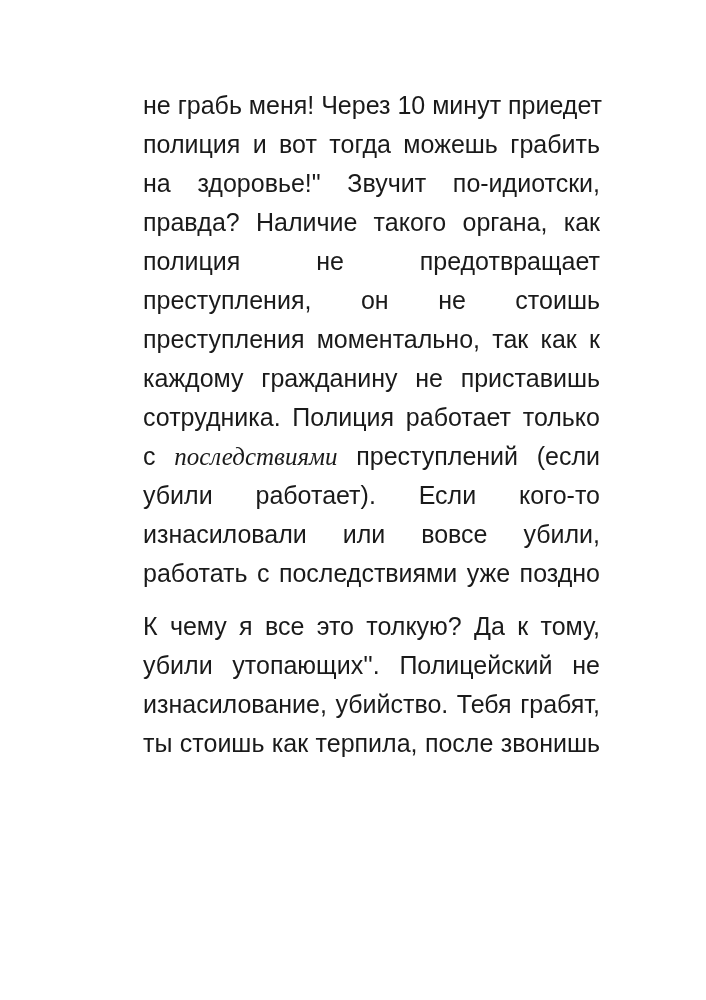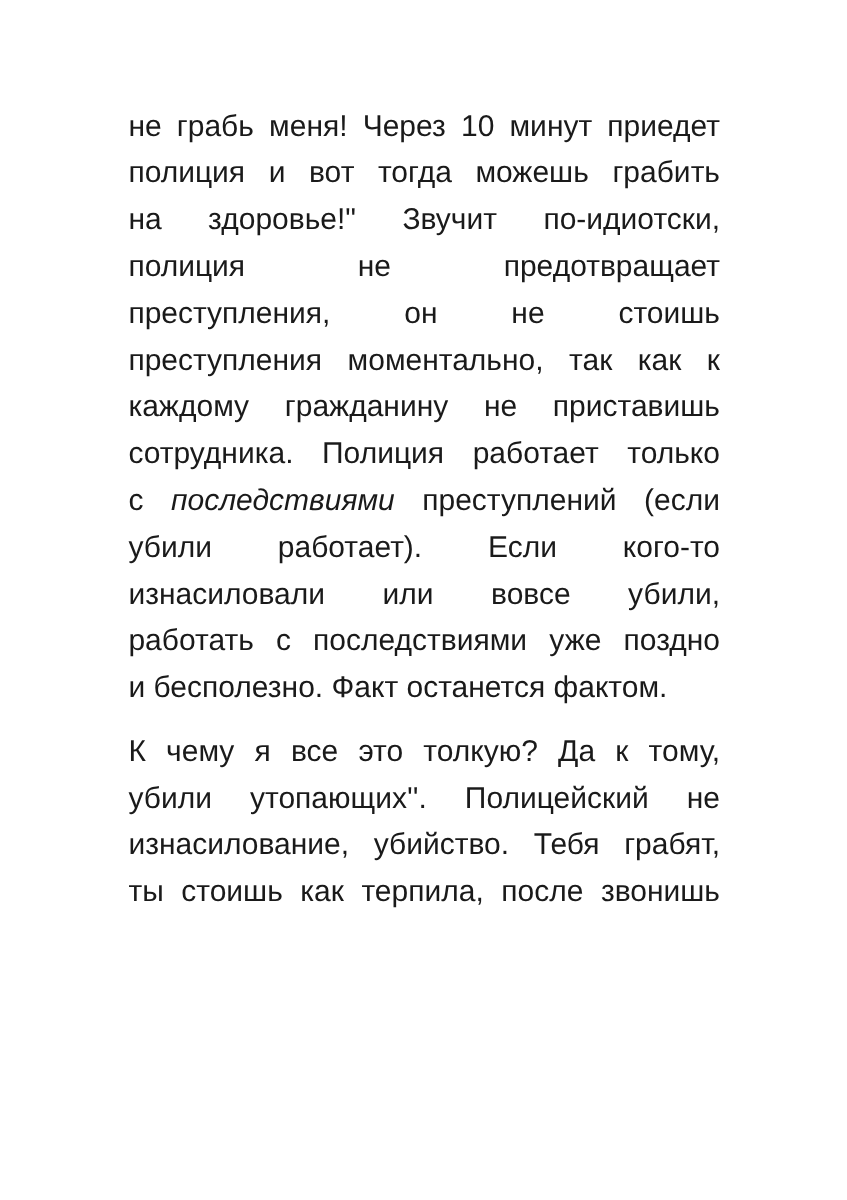--- a/index.html
+++ b/index.html
@@ -13,46 +13,47 @@
     font-size: 25px;
     color: #1a1a1a;
   }
   .line {
     display: block;
     height: 39px;
     line-height: 39px;
     white-space: nowrap;
     text-align: justify;
     text-align-last: justify;
+    margin-left: 36px;
   }
   .line.last { text-align-last: left; }
   .gap { height: 14px; }
   .em {
-    font-family: Liberation Sans, sans-serif;
+    font-family: Liberation Serif, serif;
     font-style: italic;
   }
 </style>
 </head>
 <body>
 
 <div class="page">
   <div class="paragraph">
     <span class="line">не грабь меня! Через 10 минут приедет</span>
     <span class="line">полиция и вот тогда можешь грабить</span>
     <span class="line">на здоровье!"  Звучит по-идиотски,</span>
+    <span class="line">правда? Наличие такого органа, как</span>
     <span class="line">полиция не предотвращает</span>
     <span class="line">преступления, он не стоишь</span>
     <span class="line">преступления моментально, так как к</span>
     <span class="line">каждому гражданину не приставишь</span>
     <span class="line">сотрудника. Полиция работает только</span>
     <span class="line"><span>с </span><span class="em">последствиями</span><span> преступлений (если</span></span>
     <span class="line">убили работает). Если кого-то</span>
     <span class="line">изнасиловали или вовсе убили,</span>
     <span class="line">работать с последствиями уже поздно</span>
-    <span class="line last">и бесполезно. Факт останется фактом.</span>
   </div>
   <div class="gap"></div>
   <div class="paragraph">
     <span class="line">К чему я все это толкую? Да к тому,</span>
     <span class="line">убили утопающих''. Полицейский не</span>
     <span class="line">изнасилование, убийство. Тебя грабят,</span>
     <span class="line">ты стоишь как терпила, после звонишь</span>
   </div>
 </div>
 

